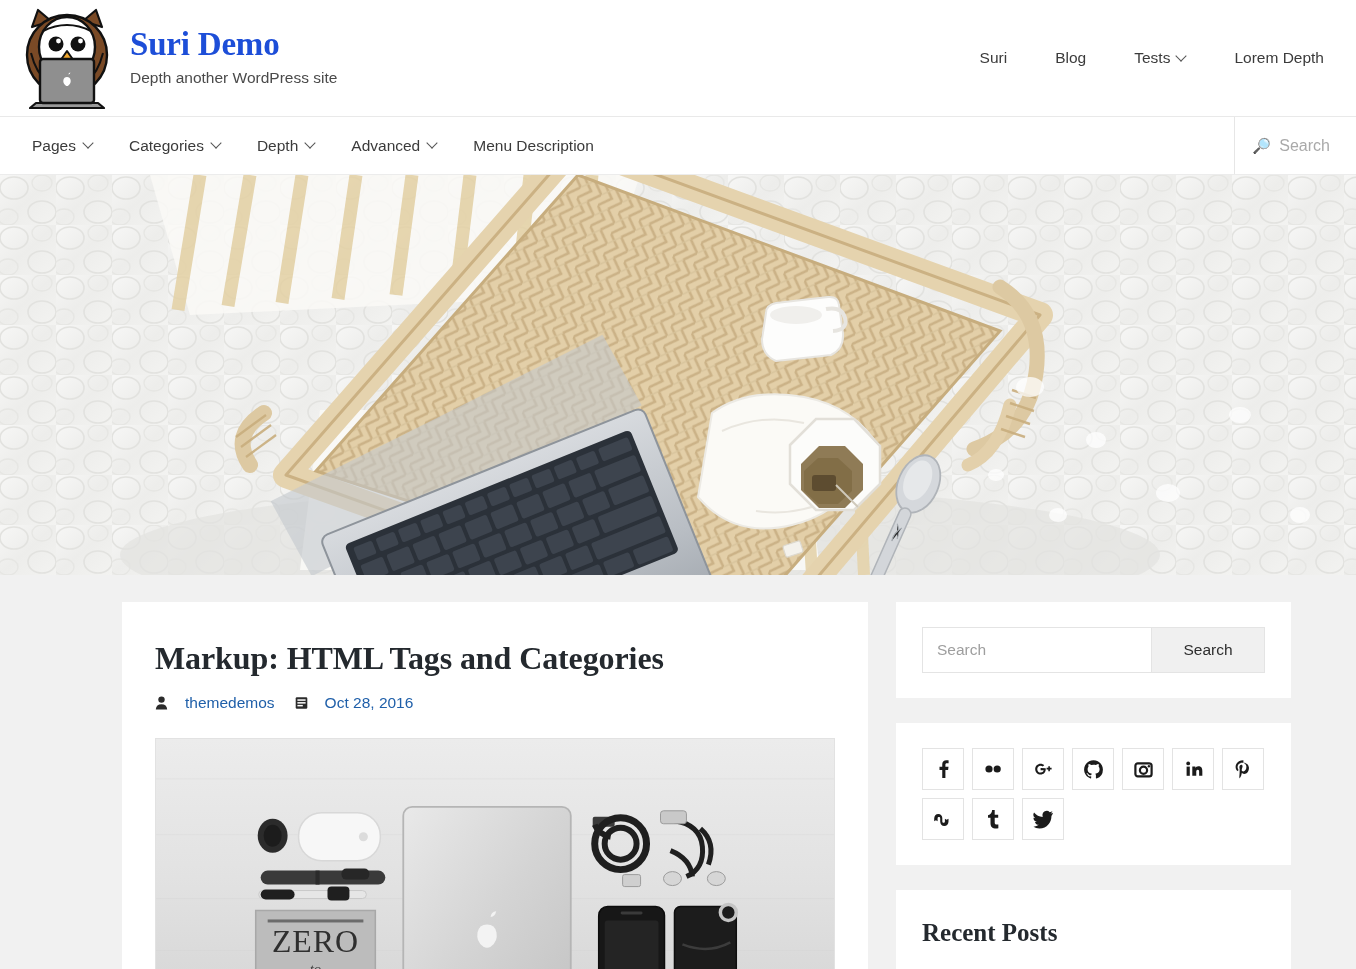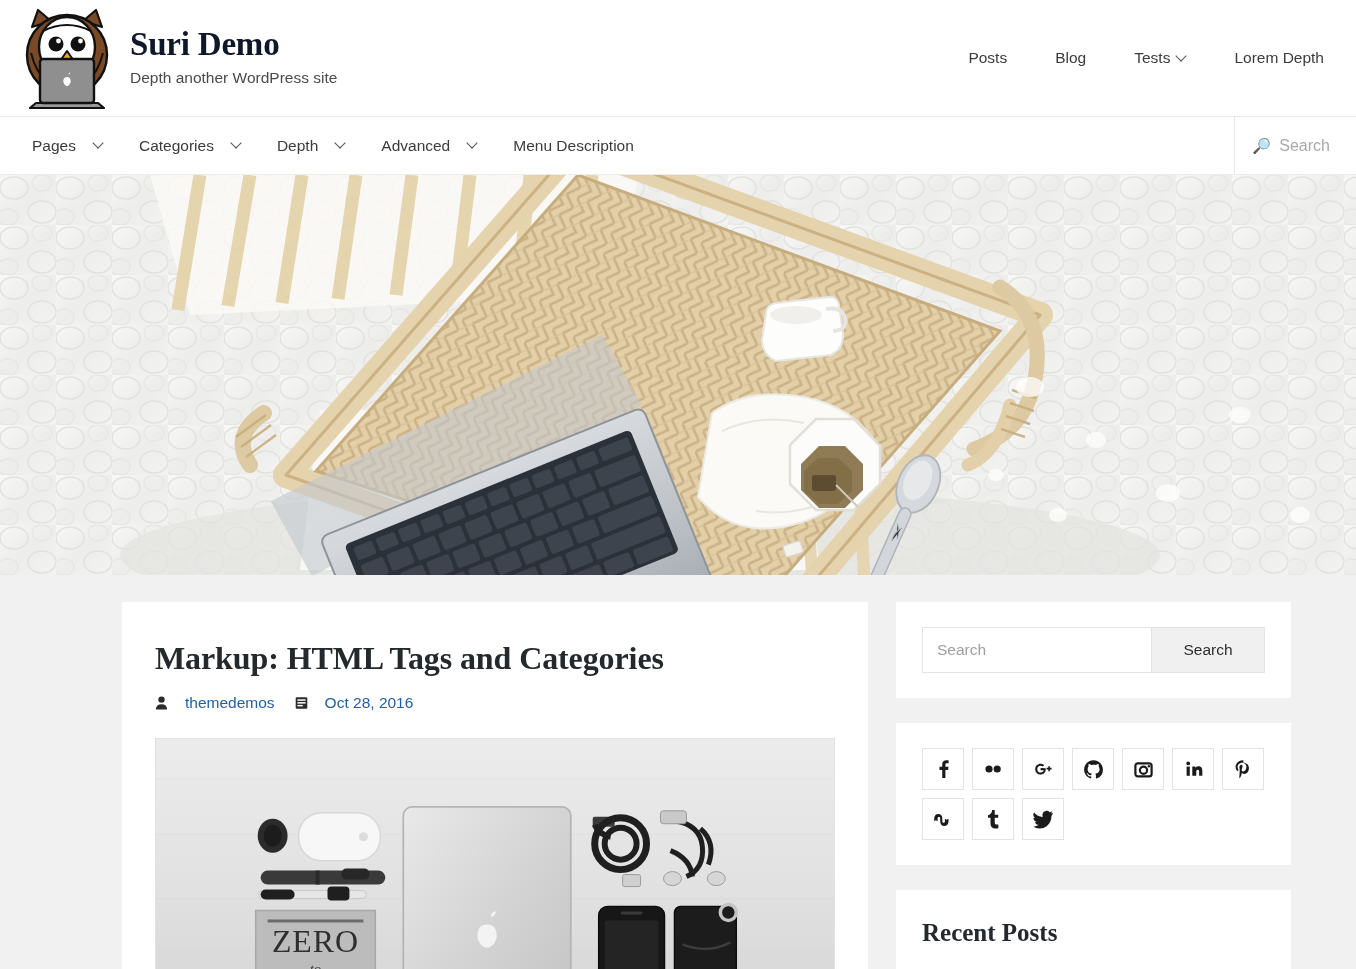--- a/index.html
+++ b/index.html
@@ -31,21 +31,21 @@
     width: 98px;
     height: 102px;
     flex: 0 0 98px;
     display: block;
   }
   .title-block { padding-bottom: 2px; }
   .site-title {
     font-family: "Liberation Serif", serif;
     font-size: 33px;
     font-weight: bold;
-    color: #0f172a;
+    color: #1d4ed8;
     line-height: 1.1;
     letter-spacing: -0.2px;
     margin: 0 0 7px 0;
   }
   .site-tagline {
     font-size: 15.5px;
     color: #4a4a4a;
     line-height: 1.2;
     margin: 0;
   }
@@ -97,21 +97,21 @@
     align-items: center;
     padding-left: 14px;
     flex: 1 1 auto;
   }
   .secondary-nav .nav-item {
     font-size: 15.5px;
     color: #3b3b3b;
     padding: 8px 18px;
     display: inline-flex;
     align-items: center;
-    gap: 18px;
+    gap: 8px;
     white-space: nowrap;
     cursor: pointer;
   }
   .nav-search {
     flex: 0 0 auto;
     display: flex;
     align-items: center;
     gap: 8px;
     padding: 0 26px 0 18px;
     border-left: 1px solid #e6e6e6;
@@ -290,21 +290,21 @@
       </svg>
     </span>
     <div class="title-block">
       <div class="site-title">Suri Demo</div>
       <div class="site-tagline">Depth another WordPress site</div>
     </div>
   </div>
 
   <nav class="primary-nav">
     <span class="nav-item">
-      <span>Posts</span>
+      <span>Suri</span>
     </span>
     <span class="nav-item">
       <span>Blog</span>
     </span>
     <span class="nav-item">
       <span>Tests</span>
       <span class="caret"></span>
     </span>
     <span class="nav-item">
       <span>Lorem Depth</span>

